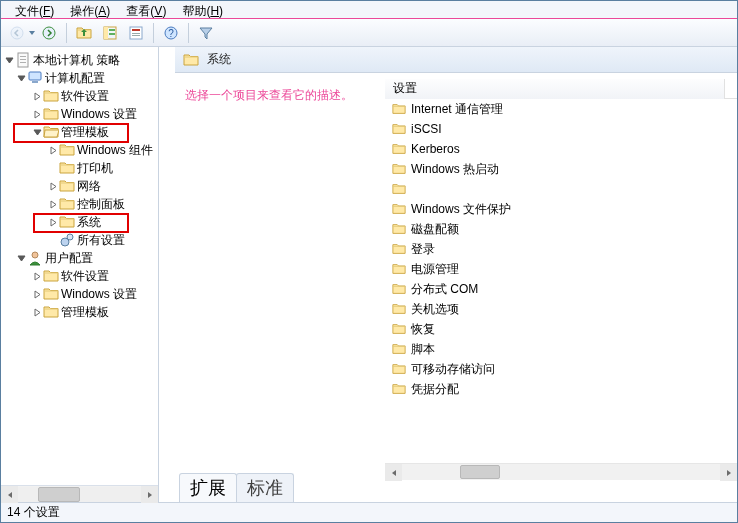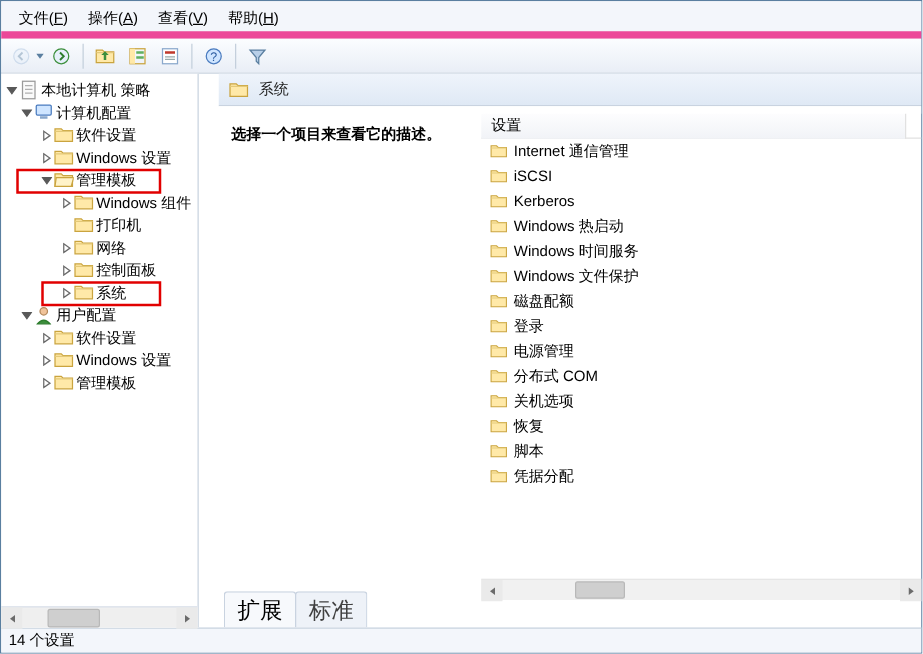--- a/index.html
+++ b/index.html
@@ -8,21 +8,21 @@
   
   .titlebar { height:30px; background:linear-gradient(to bottom, #e9eff7 0%, #d8e4f2 45%, #c7d8ec 46%, #dce8f6 100%); display:flex; align-items:center; padding-left:6px; border-bottom:1px solid #9fb5cc; }
   .titlebar .appicon { width:16px; height:16px; margin-right:6px; }
   .titlebar .title { color:#1a1a1a; flex:1; }
   .winbtns { display:flex; height:20px; margin-top:-10px; align-self:flex-start; }
   .winbtn { width:28px; height:20px; display:flex; align-items:center; justify-content:center; border:1px solid #6b8aab; border-top:none; background:linear-gradient(to bottom,#f4f8fd,#d2e1f1); margin-left:-1px; }
   .winbtn.min, .winbtn.max { border-radius:0 0 3px 3px; }
   .winbtn.close { width:46px; background:linear-gradient(to bottom,#e67a6f,#d1402e); border-color:#a02f22; border-radius:0 0 3px 3px; color:#fff; }
   .winbtn svg { width:10px; height:10px; }
   
-  .menubar { height:30px; background:#f3f6fb; display:flex; align-items:flex-end; padding-left:6px; border-bottom:6px solid #ec4899; }
+  .menubar { height:18px; background:#f3f6fb; display:flex; align-items:flex-start; padding-left:6px; border-bottom:1px solid #ec4899; }
   .menuitem { padding:2px 8px; cursor:default; }
   .menuitem .hk { text-decoration:underline; }
   
   .toolbar { height:28px; background:linear-gradient(to bottom,#fbfdff,#e9eef6); border-bottom:1px solid #c9d3e0; display:flex; align-items:center; padding:0 4px; gap:2px; }
   .tbtn { width:24px; height:22px; display:flex; align-items:center; justify-content:center; border:1px solid transparent; border-radius:2px; }
   .tsep { width:1px; height:20px; background:#c4cfdc; margin:0 3px; }
   .tbtn.disabled { opacity:.4; }
   .dropdownarrow { width:6px; height:22px; display:flex; align-items:center; justify-content:center; margin-left:-2px; }
   
   .body { flex:1; display:flex; min-height:0;gap:16px; }
@@ -35,21 +35,21 @@
   .hl-red { position:absolute; border:2px solid #e10000; pointer-events:none; }
   .hscroll { height:17px; border-top:1px solid #d9e0ea; background:#f1f1f1; display:flex; align-items:center; }
   .hscroll .track { flex:1; height:15px; background:#efefef; position:relative; margin:0 17px; }
   .hscroll .thumb { position:absolute; left:20px; width:42px; top:0; bottom:0; background:#cfcfcf; border:1px solid #b8b8b8; border-radius:2px; }
   .hscroll .arrow { width:17px; height:17px; display:flex; align-items:center; justify-content:center; position:absolute; top:0; background:#eaeaea; }
   .hscroll .arrow.l { left:0; } .hscroll .arrow.r { right:0; }
   
   .rightpane { flex:1; display:flex; flex-direction:column; min-width:0; }
   .header2 { height:26px; background:linear-gradient(to bottom,#eff4fb,#dfe9f5); display:flex; align-items:center; padding-left:8px; gap:6px; border-bottom:1px solid #c9d3e0; font-size:12px; color:#232323; }
   .content { flex:1; display:flex; min-height:0; border-top:6px solid #fff; }
-  .desc { width:210px; padding:8px 10px 4px 10px; color:#000000;font-weight:bold; }
+  .desc { width:210px; padding:8px 10px 4px 10px; color:#ec4899; }
   .listwrap { flex:1; display:flex; flex-direction:column; border-left:0; min-width:0; }
   .listhead { height:20px; display:flex; align-items:center; border-bottom:1px solid #e1e1e1; }
   .listhead .col { padding:2px 8px; border-right:1px solid #e1e1e1; background:linear-gradient(to bottom,#fdfdfe,#f1f3f7); flex:none; width:340px; height:20px; display:flex; align-items:center; }
   .list { flex:1; overflow:hidden; position:relative; }
   .lrow { display:flex; align-items:center; height:20px; padding-left:6px; gap:4px; cursor:default; }
   .listscroll { height:17px; background:#f1f1f1; border-top:1px solid #e6e6e6; position:relative; }
   .listscroll .thumb { position:absolute; left:75px; width:40px; top:1px; bottom:1px; background:#cfcfcf; border:1px solid #b8b8b8; border-radius:2px; }
   .listscroll .arrow { width:17px; height:17px; position:absolute; top:0; background:#eaeaea; display:flex; align-items:center; justify-content:center; }
   .listscroll .arrow.l { left:0; } .listscroll .arrow.r { right:0; }
   .tabsrow { height:22px; display:flex; align-items:flex-end; padding-left:4px; gap:0; border-top:1px solid #fff; }
@@ -276,20 +276,27 @@
               <svg viewBox="0 0 9 9">
                 <use href="#twist-closed"></use>
               </svg>
             </span>
           <svg class="ticon" viewBox="0 0 16 16">
               <use href="#folder-closed"></use>
             </svg>
           <span>系统</span>
         </div>
 
+        <div class="treerow" style="padding-left:44px">
+          <span class="twist"></span>
+          <svg class="ticon" viewBox="0 0 16 16">
+              <use href="#gears-icon"></use>
+            </svg>
+          <span>所有设置</span>
+        </div>
 
         <div class="treerow" style="padding-left:12px">
           <span class="twist">
               <svg viewBox="0 0 9 9">
                 <use href="#twist-open"></use>
               </svg>
             </span>
           <svg class="ticon" viewBox="0 0 16 16">
               <circle cx="8" cy="5" r="3" fill="#f0c39a" stroke="#b3895c"></circle>
               <path d="M3 15 Q8 9 13 15 Z" fill="#3c8f3c" stroke="#2e7d2e"></path>
@@ -394,21 +401,20 @@
               <div class="lrow">
                 <svg class="foldericon" viewBox="0 0 16 16">
                   <use href="#folder-closed"></use>
                 </svg>
                 <span>Windows 热启动</span>
               </div>
               <div class="lrow">
                 <svg class="foldericon" viewBox="0 0 16 16">
                   <use href="#folder-closed"></use>
                 </svg>
-                <span>Windows 时间服务</span>
               </div>
               <div class="lrow">
                 <svg class="foldericon" viewBox="0 0 16 16">
                   <use href="#folder-closed"></use>
                 </svg>
                 <span>Windows 文件保护</span>
               </div>
               <div class="lrow">
                 <svg class="foldericon" viewBox="0 0 16 16">
                   <use href="#folder-closed"></use>
@@ -443,20 +449,26 @@
                 <svg class="foldericon" viewBox="0 0 16 16">
                   <use href="#folder-closed"></use>
                 </svg>
                 <span>恢复</span>
               </div>
               <div class="lrow">
                 <svg class="foldericon" viewBox="0 0 16 16">
                   <use href="#folder-closed"></use>
                 </svg>
                 <span>脚本</span>
+              </div>
+              <div class="lrow">
+                <svg class="foldericon" viewBox="0 0 16 16">
+                  <use href="#folder-closed"></use>
+                </svg>
+                <span>可移动存储访问</span>
               </div>
               <div class="lrow">
                 <svg class="foldericon" viewBox="0 0 16 16">
                   <use href="#folder-closed"></use>
                 </svg>
                 <span>凭据分配</span>
               </div>
             </div>
           <div class="listscroll">
             <div class="arrow l">

